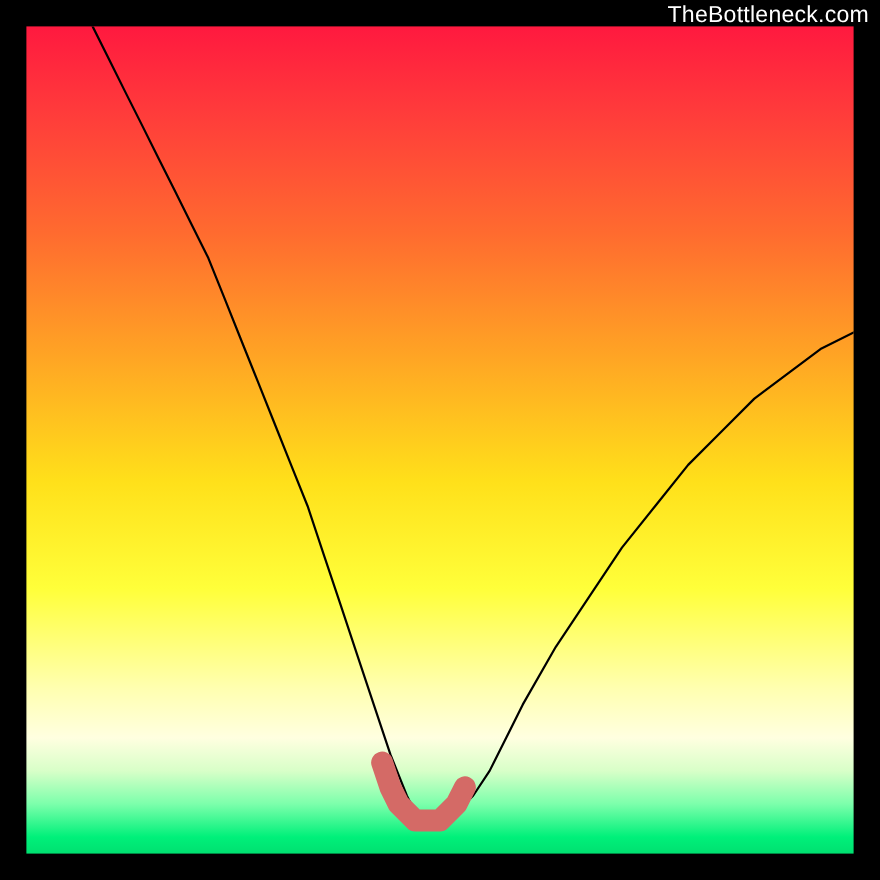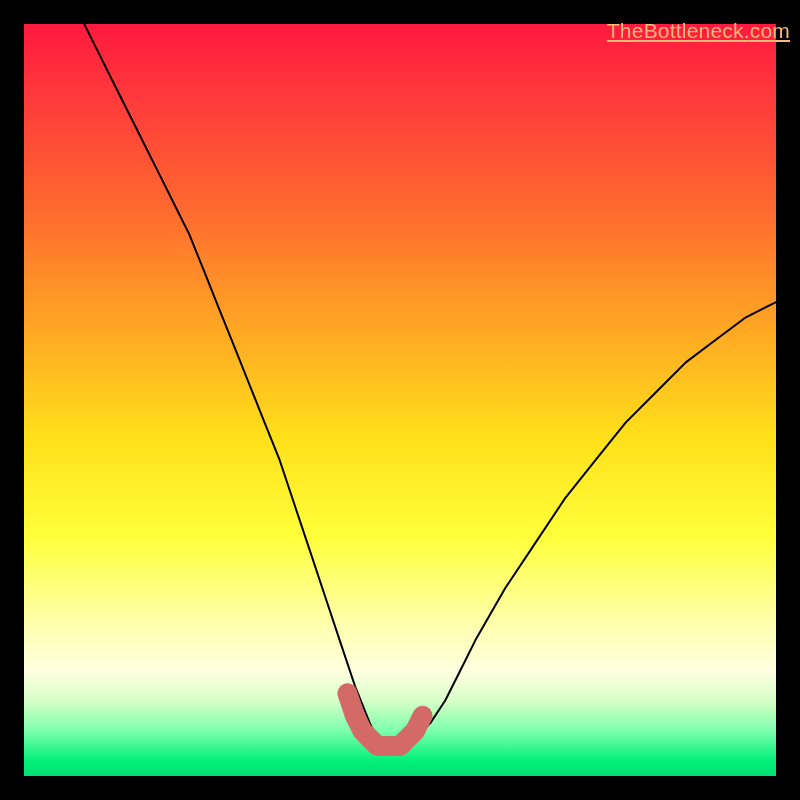--- a/index.html
+++ b/index.html
@@ -26,28 +26,27 @@
       #ffff3a 68%,
       #ffffb0 80%,
       #ffffe0 86%,
       #d8ffc8 90%,
       #7cffab 94%,
       #00f07a 98%,
       #00e070 100%);
   }
   .watermark {
     position: absolute;
-    top: 19px;
+    top: 2px;
     right: 10px;
-    color: #fdba74;
+    color: #ffffff;
     font-size: 21px;
     font-weight: 500;
     letter-spacing: 0.2px;
     z-index: 10;
-    text-decoration: underline;
   }
   svg.plot {
     position: absolute;
     left: 0;
     top: 0;
     width: 752px;
     height: 752px;
   }
 </style>
 </head>

